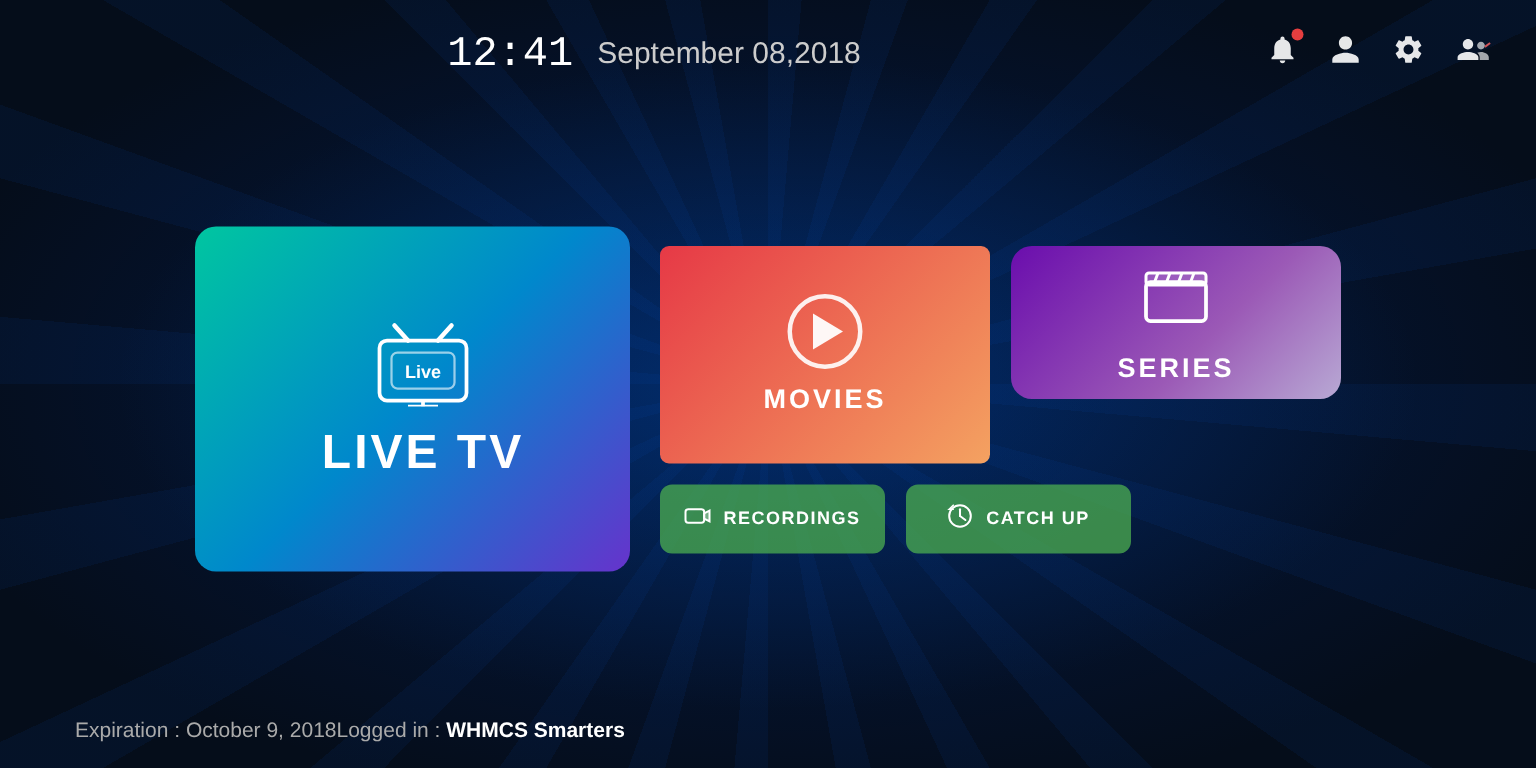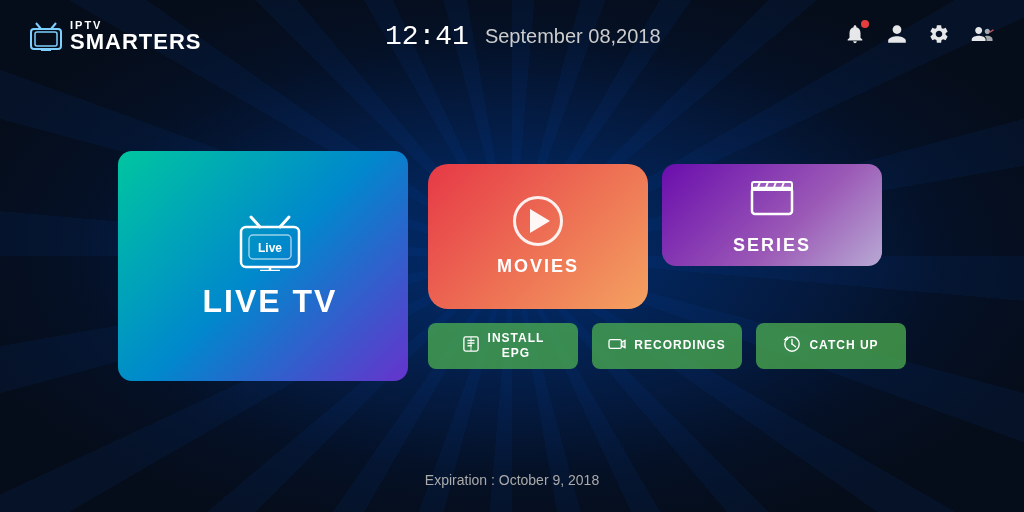--- a/index.html
+++ b/index.html
@@ -181,21 +181,21 @@
 
     
     .top-cards {
       display: flex;
       gap: 14px;
     }
 
     .card-movies {
       width: 220px;
       height: 145px;
-      border-radius: 20px;
+      border-radius: 6px;
       background: linear-gradient(135deg, #e63946 0%, #f4a261 100%);
       display: flex;
       flex-direction: column;
       align-items: center;
       justify-content: center;
       gap: 10px;
       cursor: pointer;
     }
 
     .card-series {
@@ -256,21 +256,20 @@
       line-height: 1.2;
     }
 
     
     .footer {
       display: flex;
       align-items: center;
       justify-content: flex-start;
       padding: 12px 50px;
       height: 52px;
-      flex-direction: column;
     }
 
     .footer-text {
       color: #aaaaaa;
       font-size: 14px;
     }
 
     .footer-text b {
       color: #ffffff;
       font-weight: 700;
@@ -319,40 +318,20 @@
   </style>
 </head>
 <body>
 
 <div class="bg-burst"></div>
 <div class="bg-rays"></div>
 
 <div class="content">
 
   <div class="header">
-    <div class="logo">
-      <div class="logo-tv-icon">
-        <svg width="36" height="30" viewBox="0 0 36 30" class="tv-svg">
-
-          <line x1="13" y1="8" x2="8" y2="2" stroke="#7ecfff" stroke-width="2"></line>
-          <line x1="23" y1="8" x2="28" y2="2" stroke="#7ecfff" stroke-width="2"></line>
-
-          <rect x="3" y="8" width="30" height="20" rx="3" stroke="#7ecfff" stroke-width="2"></rect>
-
-          <rect x="7" y="11" width="22" height="14" rx="2" stroke="#7ecfff" stroke-width="1.5"></rect>
-
-          <line x1="18" y1="28" x2="18" y2="30" stroke="#7ecfff" stroke-width="2"></line>
-          <line x1="13" y1="30" x2="23" y2="30" stroke="#7ecfff" stroke-width="2"></line>
-        </svg>
-      </div>
-      <div class="logo-text">
-        <span class="logo-iptv">IPTV</span>
-        <span class="logo-smarters">SMARTERS</span>
-      </div>
-    </div>
 
     <div class="header-center">
       <span class="time">12:41</span>
       <span class="date">September 08,2018</span>
     </div>
 
     <div class="header-icons">
       <div class="header-icon bell-wrap">
         <svg width="22" height="22" viewBox="0 0 24 24" fill="white">
           <path d="M12 22c1.1 0 2-.9 2-2h-4c0 1.1.9 2 2 2zm6-6V11c0-3.07-1.64-5.64-4.5-6.32V4c0-.83-.67-1.5-1.5-1.5s-1.5.67-1.5 1.5v.68C7.63 5.36 6 7.92 6 11v5l-2 2v1h16v-1l-2-2z"></path>
@@ -423,33 +402,20 @@
               <line x1="28" y1="8" x2="25" y2="16" stroke="white" stroke-width="2"></line>
               <line x1="36" y1="8" x2="33" y2="16" stroke="white" stroke-width="2"></line>
             </svg>
           </div>
           <span class="card-label">SERIES</span>
         </div>
       </div>
 
       <div class="bottom-btns">
 
-        <button class="btn-small">
-          <span class="btn-small-icon">
-            <svg width="18" height="16" viewBox="0 0 20 18" fill="white">
-              <rect x="2" y="1" width="16" height="16" rx="2" stroke="white" stroke-width="1.5" fill="none"></rect>
-              <line x1="6" y1="5" x2="14" y2="5" stroke="white" stroke-width="1.5"></line>
-              <line x1="6" y1="8" x2="14" y2="8" stroke="white" stroke-width="1.5"></line>
-              <line x1="6" y1="11" x2="11" y2="11" stroke="white" stroke-width="1.5"></line>
-              <line x1="10" y1="1" x2="10" y2="17" stroke="white" stroke-width="1"></line>
-            </svg>
-          </span>
-          <span class="btn-small-label" style="white-space:pre;">INSTALL
-EPG</span>
-        </button>
 
         <button class="btn-small">
           <span class="btn-small-icon">
             <svg width="18" height="16" viewBox="0 0 20 18" fill="none">
               <rect x="1" y="4" width="14" height="10" rx="2" stroke="white" stroke-width="1.5"></rect>
               <polygon points="15,7 19,5 19,13 15,11" stroke="white" stroke-width="1.5" fill="rgba(255,255,255,0.3)"></polygon>
             </svg>
           </span>
           <span class="btn-small-label">RECORDINGS</span>
         </button>
@@ -468,15 +434,18 @@
 
       </div>
     </div>
 
   </div>
 
   <div class="footer">
     <div class="footer-text">
       <span>Expiration : </span><span>October 9, 2018</span>
     </div>
+    <div class="footer-text">
+      <span>Logged in : </span><b>WHMCS Smarters</b>
+    </div>
   </div>
 
 </div>
 
 </body></html>

